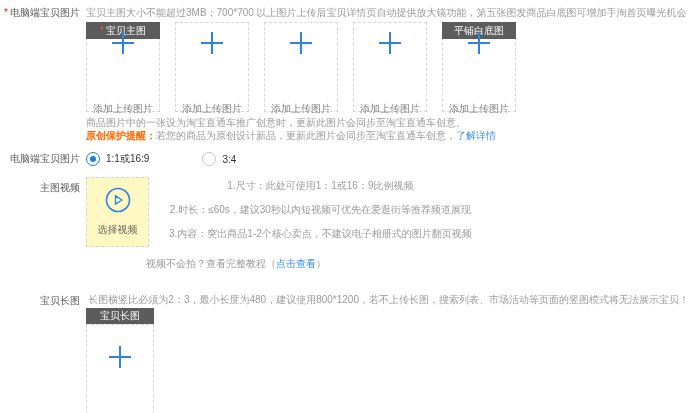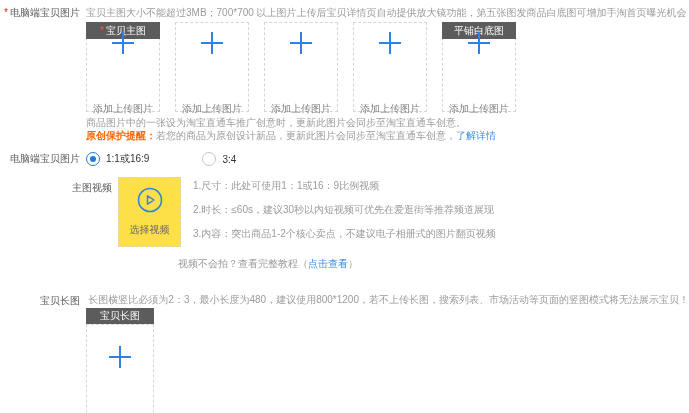--- a/index.html
+++ b/index.html
@@ -42,29 +42,29 @@
   #row-ratio{margin-top:10px;align-items:center;}
   #row-ratio .lbl{line-height:14px;}
   .radio-group{display:flex;align-items:center;gap:11px;}
   .radio-opt{display:flex;align-items:center;margin-right:42px;cursor:pointer;}
   .radio{width:14px;height:14px;border:1px solid #c6c6c6;border-radius:50%;box-sizing:border-box;position:relative;background:#fff;margin-right:6px;flex:0 0 auto;}
   .radio.sel{border-color:#1f7cd4;}
   .radio.sel::after{content:"";position:absolute;left:3px;top:3px;width:6px;height:6px;border-radius:50%;background:#1f7cd4;}
   .radio-label{color:#333;}
 
   
-  #row-video{margin-top:11px;padding-left:32px;}
+  #row-video{margin-top:11px;}
   #row-video .lbl{padding-top:3px;}
   .video-flex{display:flex;align-items:flex-start;}
   .video-box{
-    width:61px;height:68px;border:1px dashed #d6d6d6;background:#fde047;cursor:pointer;
+    width:61px;height:68px;border:1px dashed #d6d6d6;background:#fef9c3;cursor:pointer;
     display:flex;flex-direction:column;align-items:center;justify-content:center;gap:10px;
   }
   .select-label{color:#666;}
-  .tips{margin-left:12px;padding-top:3px;}
+  .tips{margin-left:20px;padding-top:3px;text-align:center;}
   .tip{color:#9b9b9b;line-height:12px;margin-bottom:12px;white-space:nowrap;}
   .video-help{margin:5px 13px 0 60px;color:#9b9b9b;line-height:13px;}
 
   
   #row-long{margin-top:23px;}
   .long-hint{color:#9b9b9b;line-height:14px;text-align:right;}
   .long-tag{
     width:68px;height:16px;margin-top:1px;background:#5c5c5c;color:#fff;
     text-align:center;line-height:16px;box-sizing:border-box;
   }

